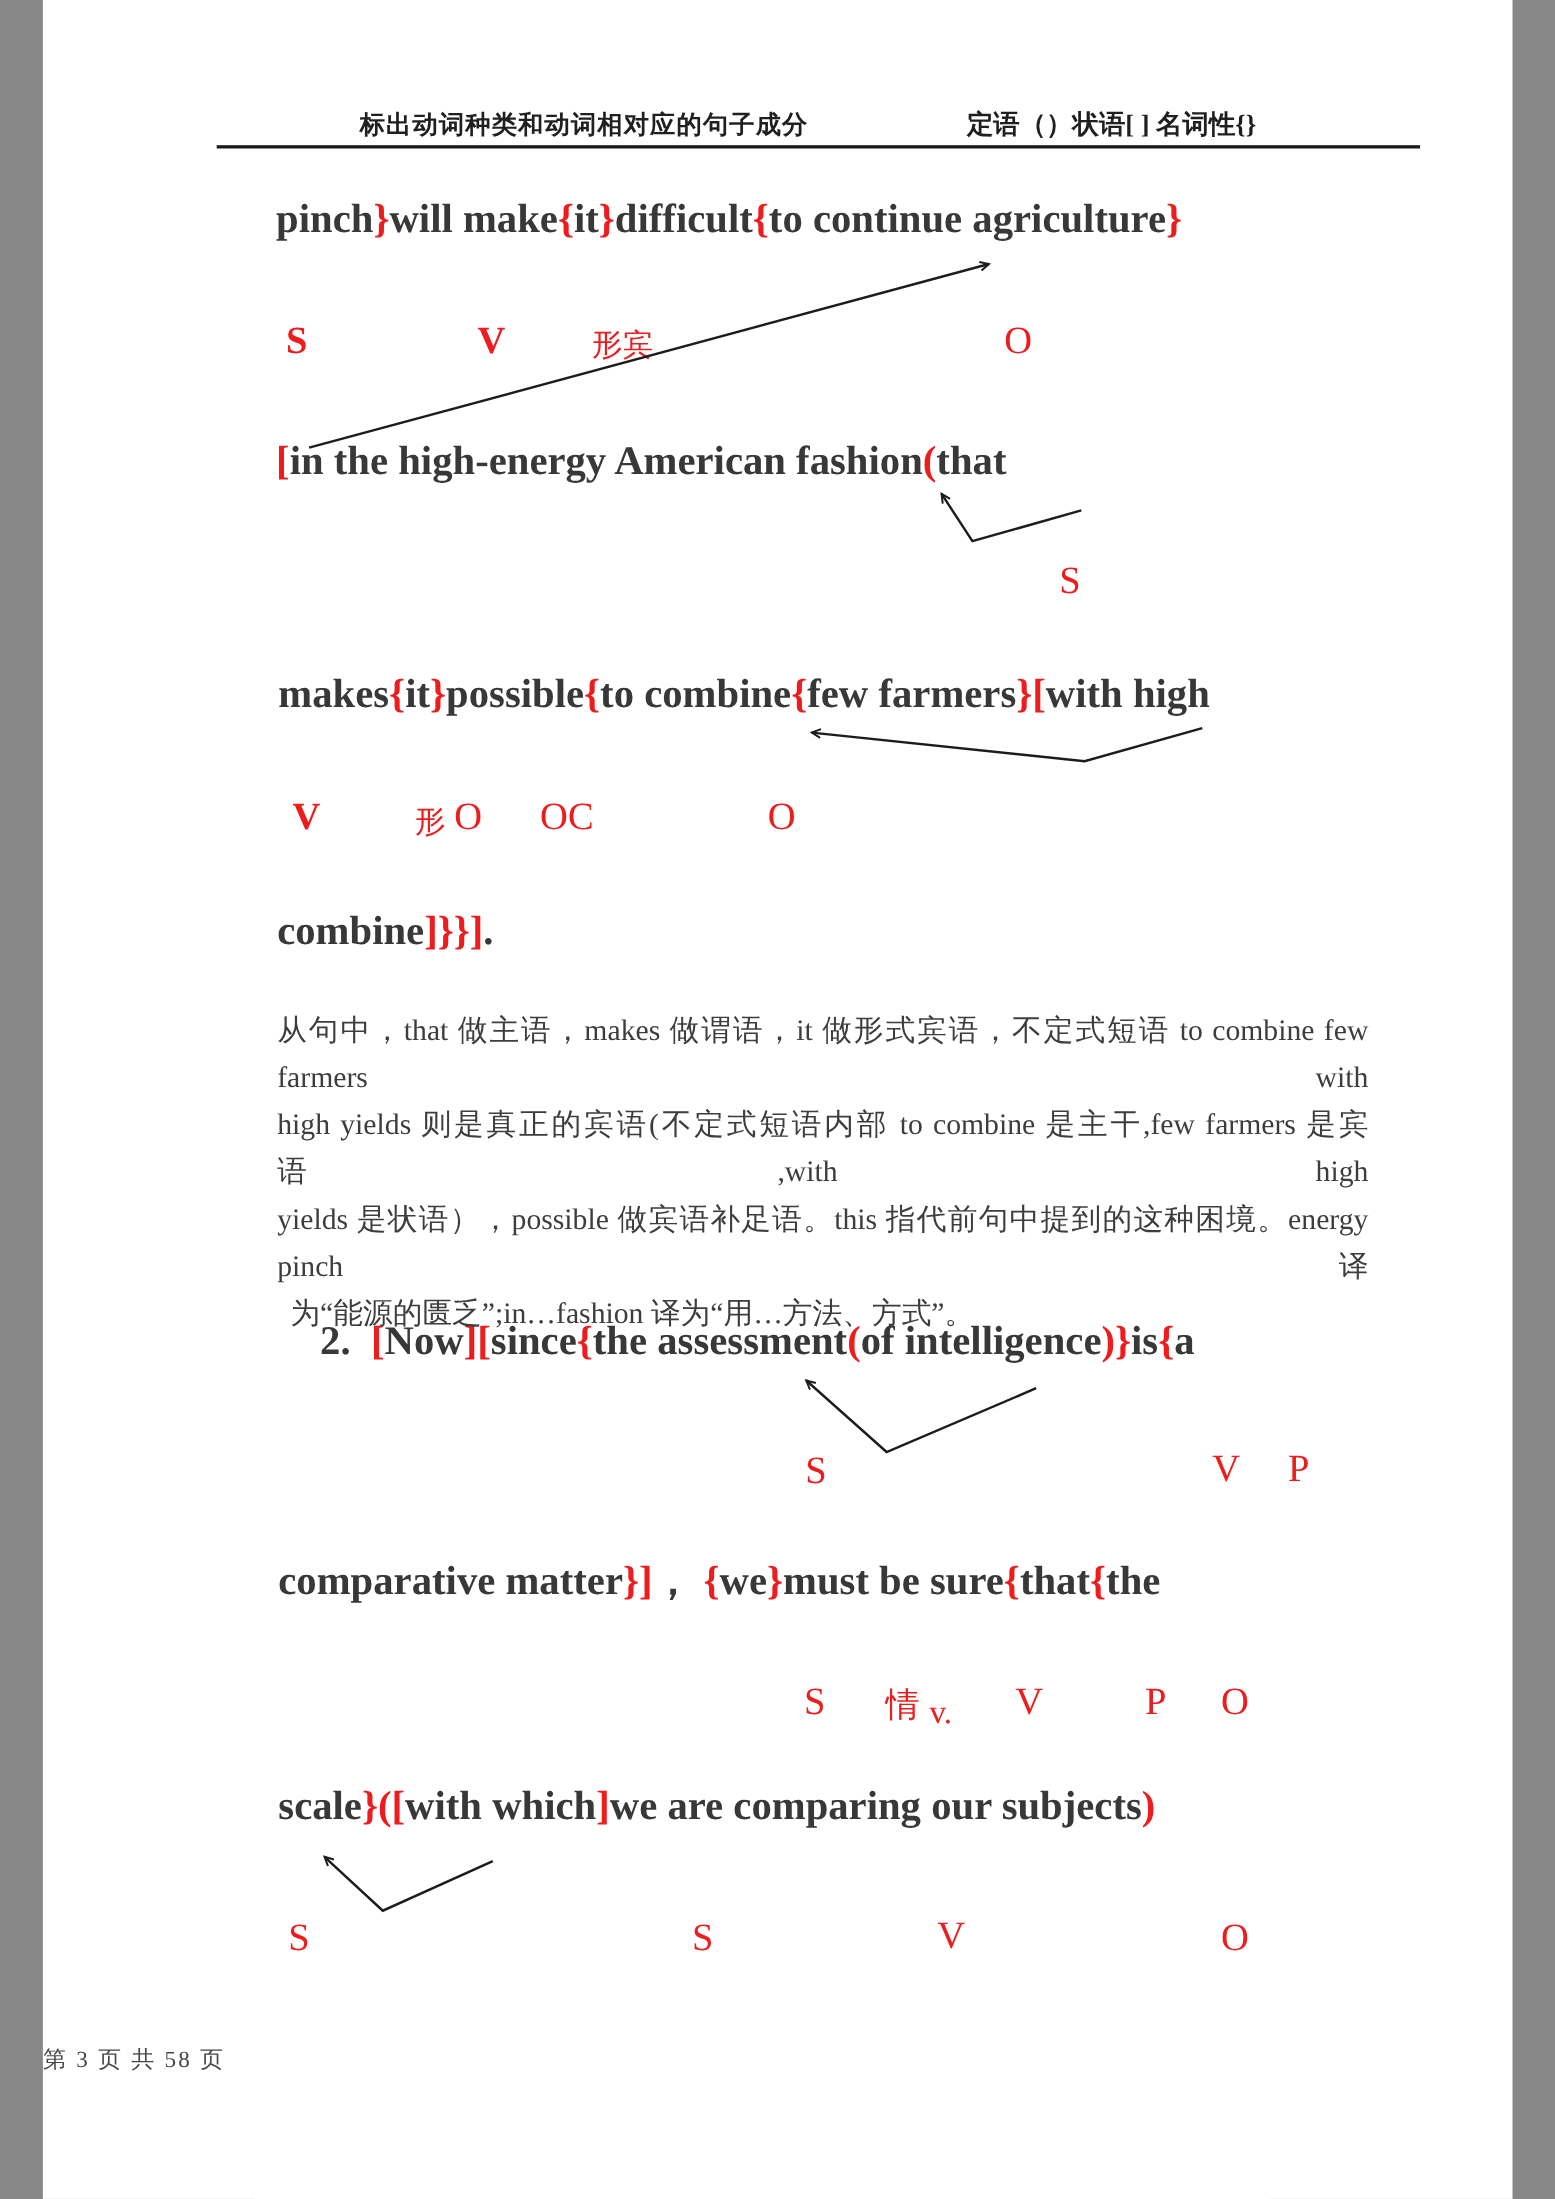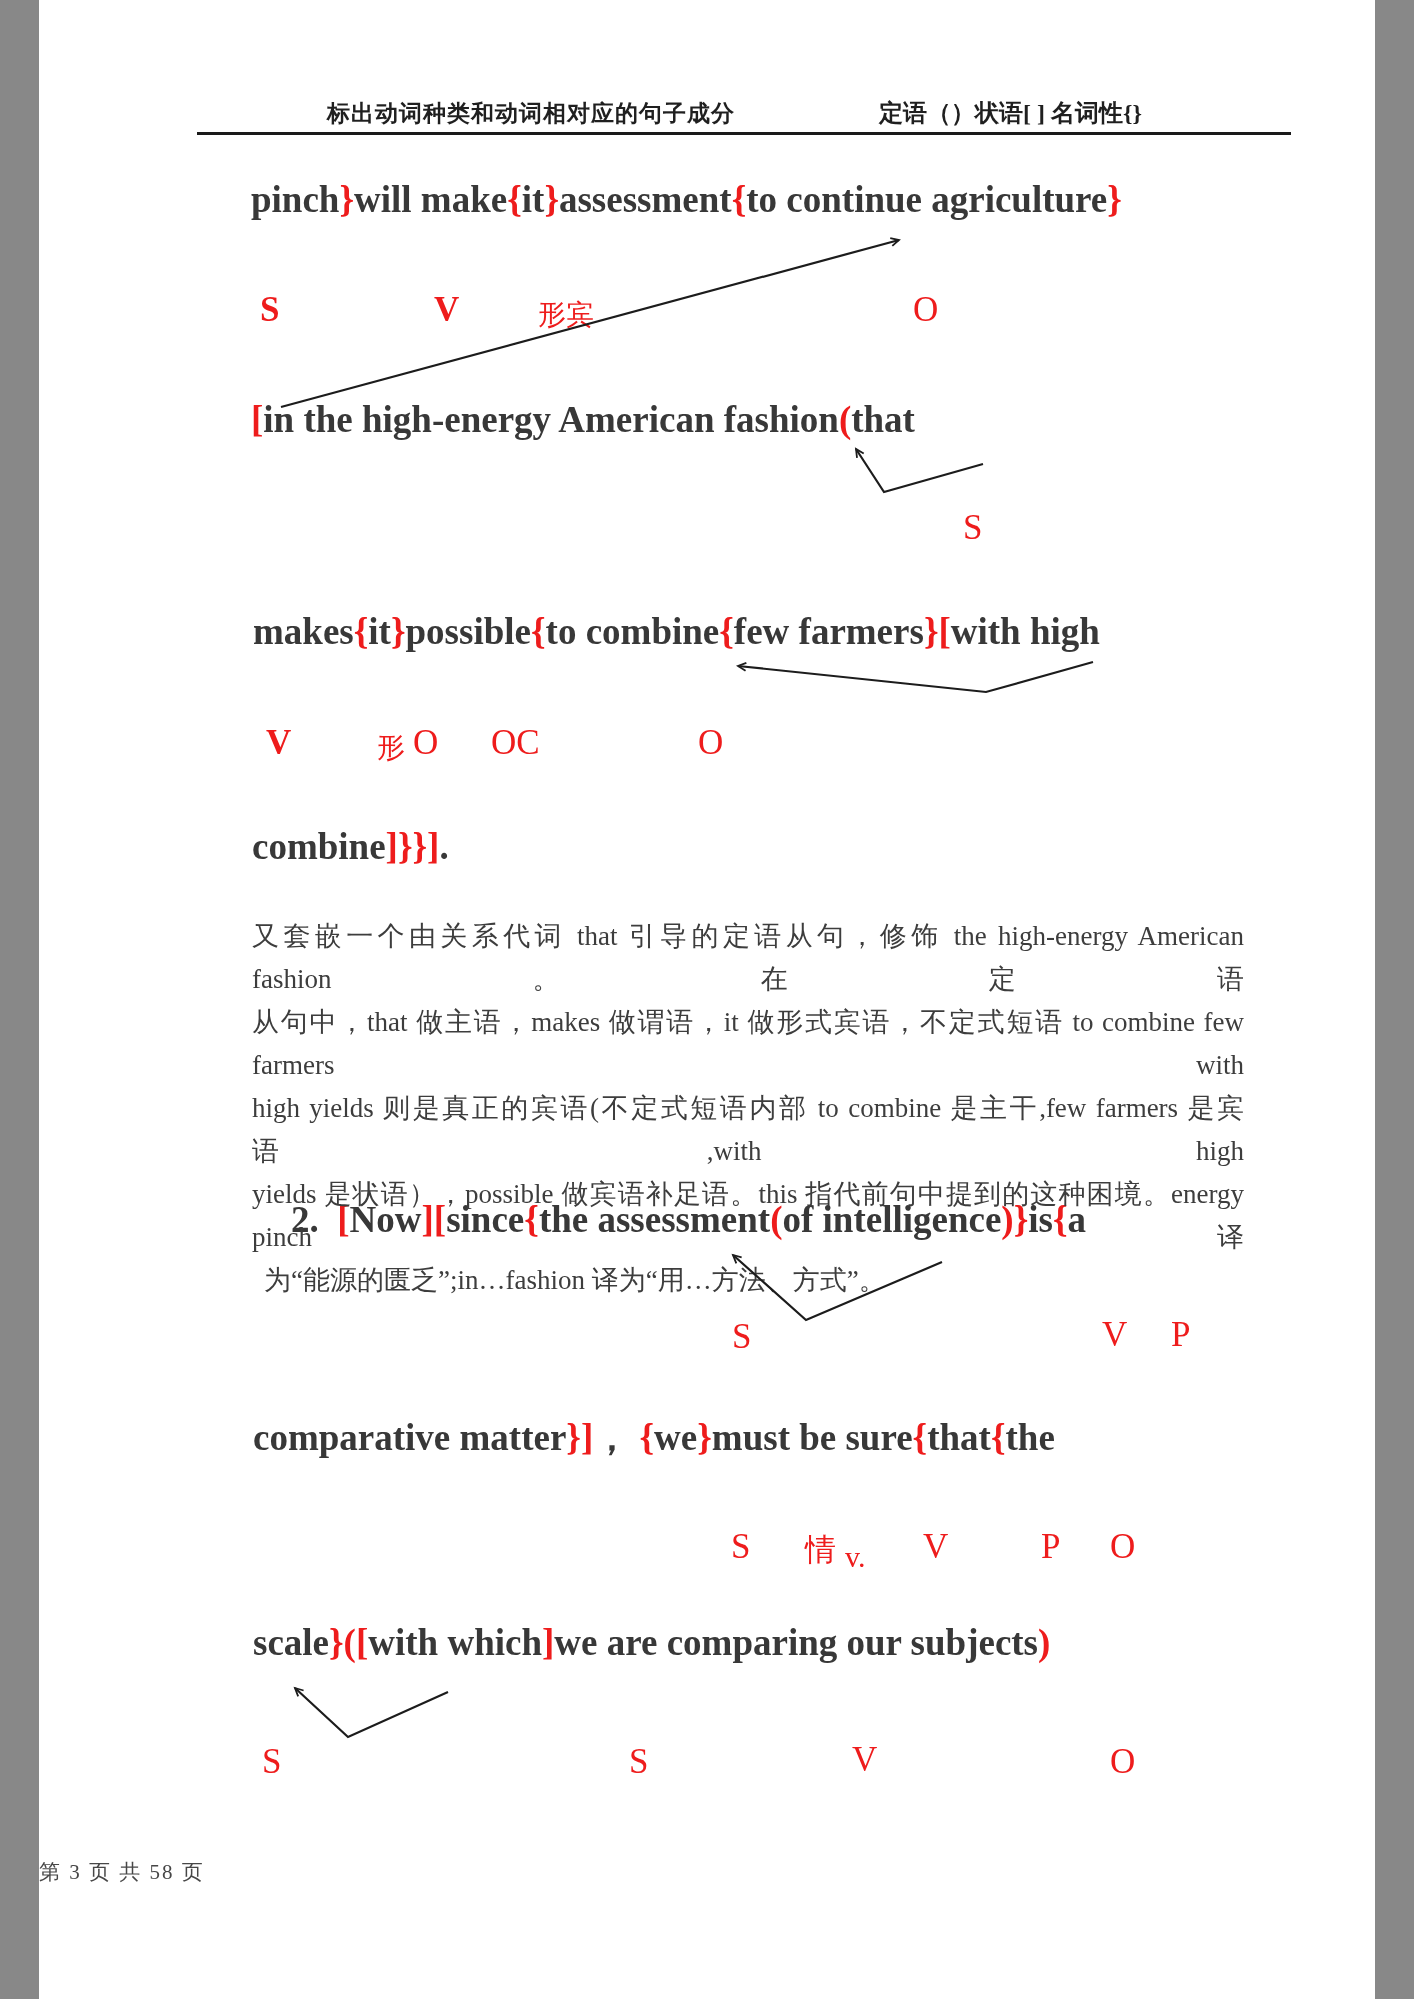--- a/index.html
+++ b/index.html
@@ -25,21 +25,21 @@
 </style>
 </head>
 <body>
 
 <div class="page">
   <span class="hdr-left">标出动词种类和动词相对应的句子成分</span>
   <span class="hdr-right">定语（）状语[ ] 名词性{}</span>
   <div class="rule"></div>
 
   <div id="content">
-      <div class="line" style="left: 212px; top: 181px; font-size: 37px;"><span class="ink">pinch</span><span class="red">}</span><span class="ink">will make</span><span class="red">{</span><span class="ink">it</span><span class="red">}</span><span class="ink">assessment</span><span class="red">{</span><span class="ink">to continue agriculture</span><span class="red">}</span></div>
+      <div class="line" style="left: 212px; top: 181px; font-size: 37px;"><span class="ink">pinch</span><span class="red">}</span><span class="ink">will make</span><span class="red">{</span><span class="ink">it</span><span class="red">}</span><span class="ink">difficult</span><span class="red">{</span><span class="ink">to continue agriculture</span><span class="red">}</span></div>
       <div class="line" style="left: 212px; top: 401px; font-size: 37px;"><span class="red">[</span><span class="ink">in the high-energy American fashion</span><span class="red">(</span><span class="ink">that</span></div>
       <div class="line" style="left: 214px; top: 613px; font-size: 37px;"><span class="ink">makes</span><span class="red">{</span><span class="ink">it</span><span class="red">}</span><span class="ink">possible</span><span class="red">{</span><span class="ink">to combine</span><span class="red">{</span><span class="ink">few farmers</span><span class="red">}[</span><span class="ink">with high</span></div>
       <div class="line" style="left: 213px; top: 828px; font-size: 37px;"><span class="ink">combine</span><span class="red">]}}]</span><span class="ink">.</span></div>
       <div class="line" style="left: 252px; top: 1201px; font-size: 37px;"><span class="ink">2.&nbsp;&nbsp;</span><span class="red">[</span><span class="ink">Now</span><span class="red">][</span><span class="ink">since</span><span class="red">{</span><span class="ink">the assessment</span><span class="red">(</span><span class="ink">of intelligence</span><span class="red">)}</span><span class="ink">is</span><span class="red">{</span><span class="ink">a</span></div>
       <div class="line" style="left: 214px; top: 1419px; font-size: 37px;"><span class="ink">comparative matter</span><span class="red">}]</span><span class="ink">，&nbsp;</span><span class="red">{</span><span class="ink">we</span><span class="red">}</span><span class="ink">must be sure</span><span class="red">{</span><span class="ink">that</span><span class="red">{</span><span class="ink">the</span></div>
       <div class="line" style="left: 214px; top: 1624px; font-size: 37px;"><span class="ink">scale</span><span class="red">}([</span><span class="ink">with which</span><span class="red">]</span><span class="ink">we are comparing our subjects</span><span class="red">)</span></div>
       <div class="marker bold" style="left: 221px; top: 292px; font-size: 35px;">S</div>
       <div class="marker bold" style="left: 395px; top: 292px; font-size: 35px;">V</div>
       <div class="marker" style="left: 499px; top: 301px; font-size: 28px;">形宾</div>
       <div class="marker" style="left: 874px; top: 292px; font-size: 35px;">O</div>
@@ -58,21 +58,20 @@
       <div class="marker" style="left: 884px; top: 1529px; font-size: 35px;">V</div>
       <div class="marker" style="left: 1002px; top: 1529px; font-size: 35px;">P</div>
       <div class="marker" style="left: 1071px; top: 1529px; font-size: 35px;">O</div>
       <div class="marker" style="left: 223px; top: 1744px; font-size: 35px;">S</div>
       <div class="marker" style="left: 590px; top: 1744px; font-size: 35px;">S</div>
       <div class="marker" style="left: 813px; top: 1742px; font-size: 35px;">V</div>
       <div class="marker" style="left: 1071px; top: 1744px; font-size: 35px;">O</div>
     </div>
 
   <div id="para" class="para" style="left: 213px; top: 915px; width: 992px; font-size: 27px; line-height: 43px;">
-      <div class="para-line">又套嵌一个由关系代词 that 引导的定语从句，修饰 the high-energy American fashion。在定语</div>
       <div class="para-line">从句中，that 做主语，makes 做谓语，it 做形式宾语，不定式短语 to combine few farmers with</div>
       <div class="para-line">high yields 则是真正的宾语(不定式短语内部 to combine 是主干,few farmers 是宾语,with high</div>
       <div class="para-line">yields 是状语），possible 做宾语补足语。this 指代前句中提到的这种困境。energy pinch 译</div>
       <div class="para-line last">为“能源的匮乏”;in…fashion 译为“用…方法、方式”。</div>
     </div>
 
   <svg id="arrows" class="arrows" width="1414" height="1999" viewBox="0 0 1414 1999">
     <defs>
       <marker id="ah" markerWidth="12" markerHeight="12" refX="9" refY="5" orient="auto" markerUnits="userSpaceOnUse">
         <path d="M1,1 L9,5 L1,9" fill="none" stroke="#1c1c1c" stroke-width="1.8"></path>

